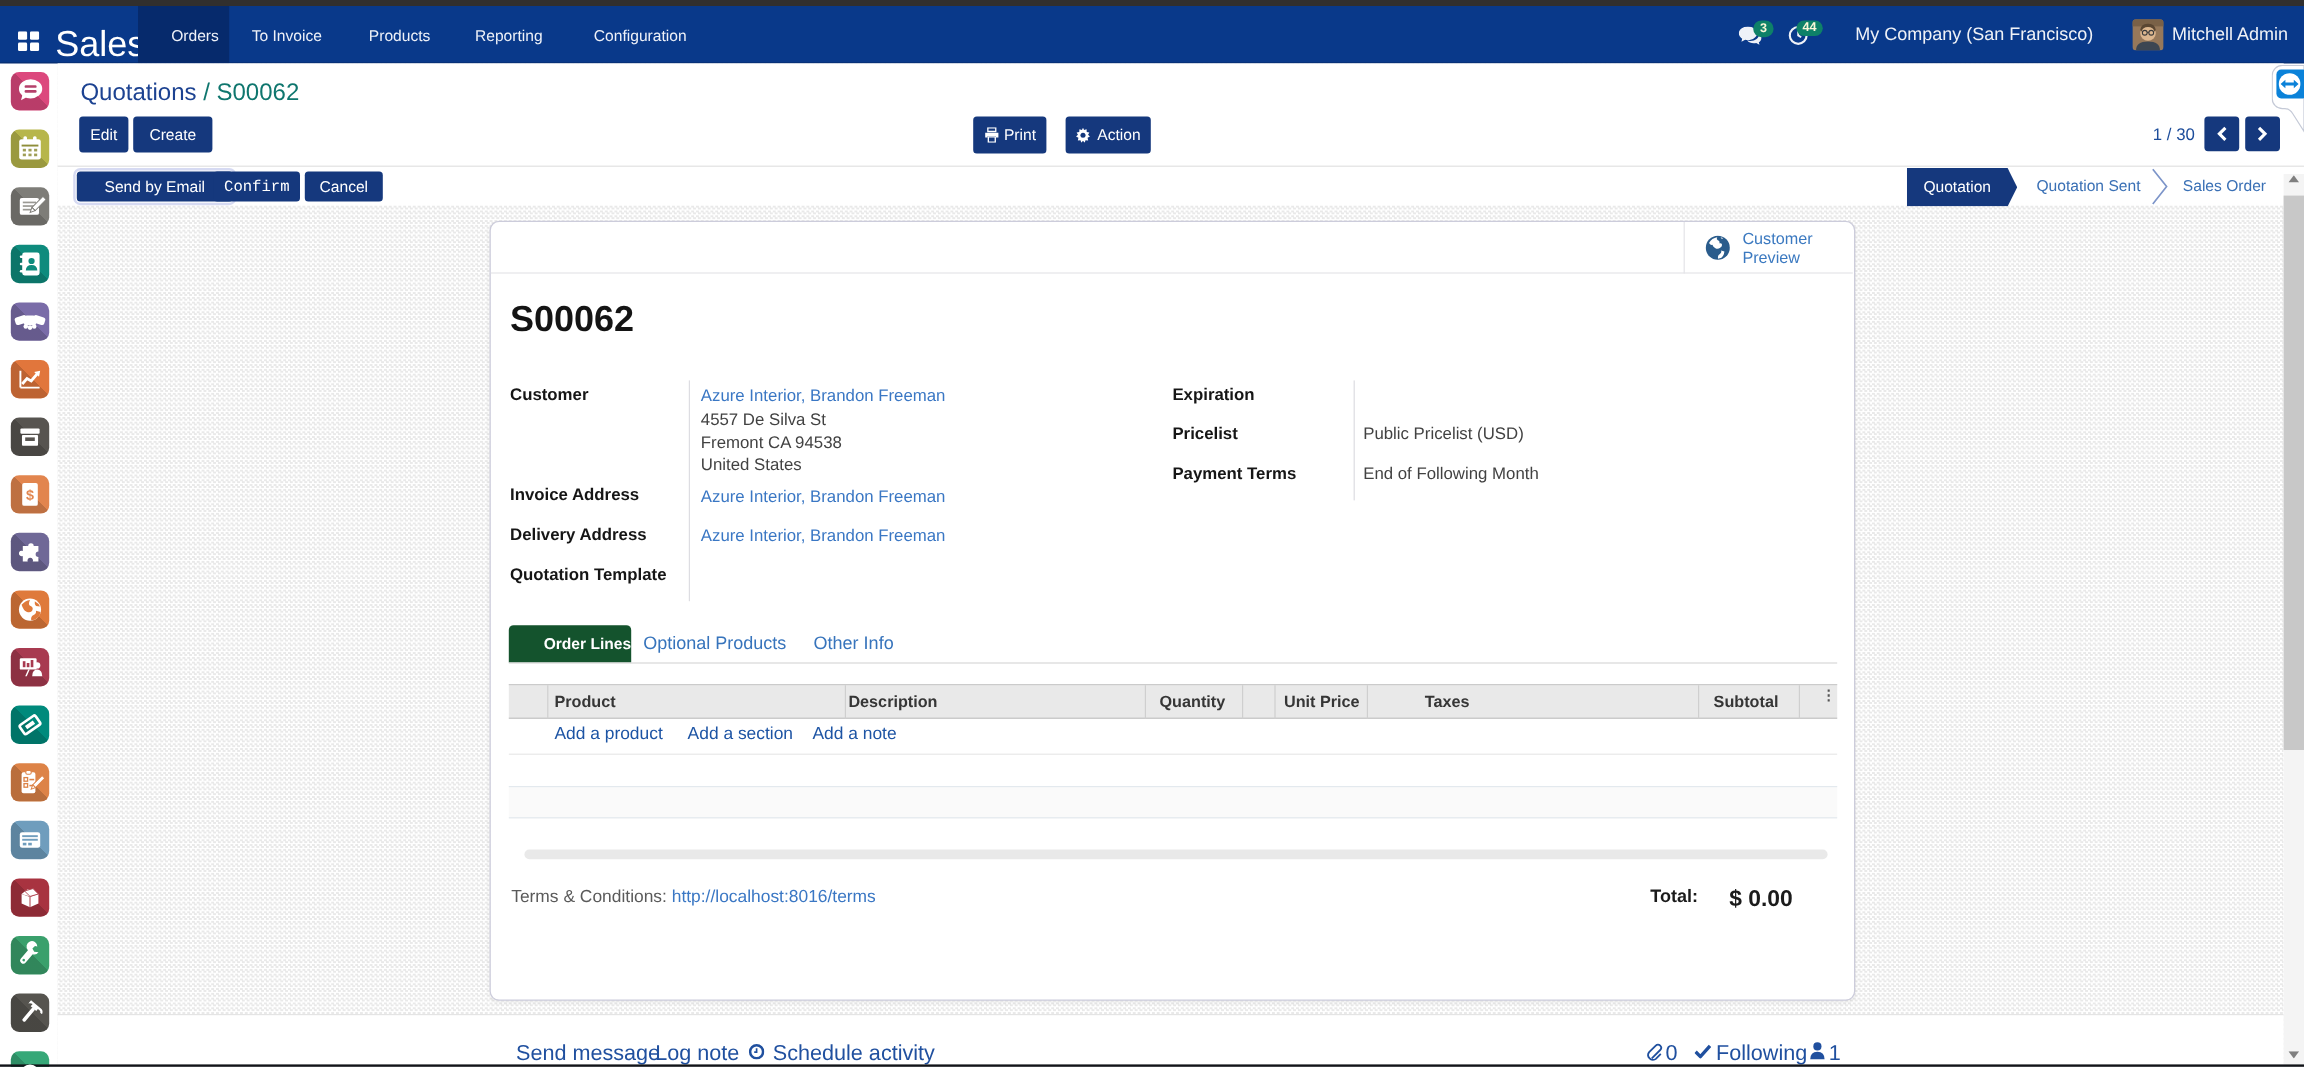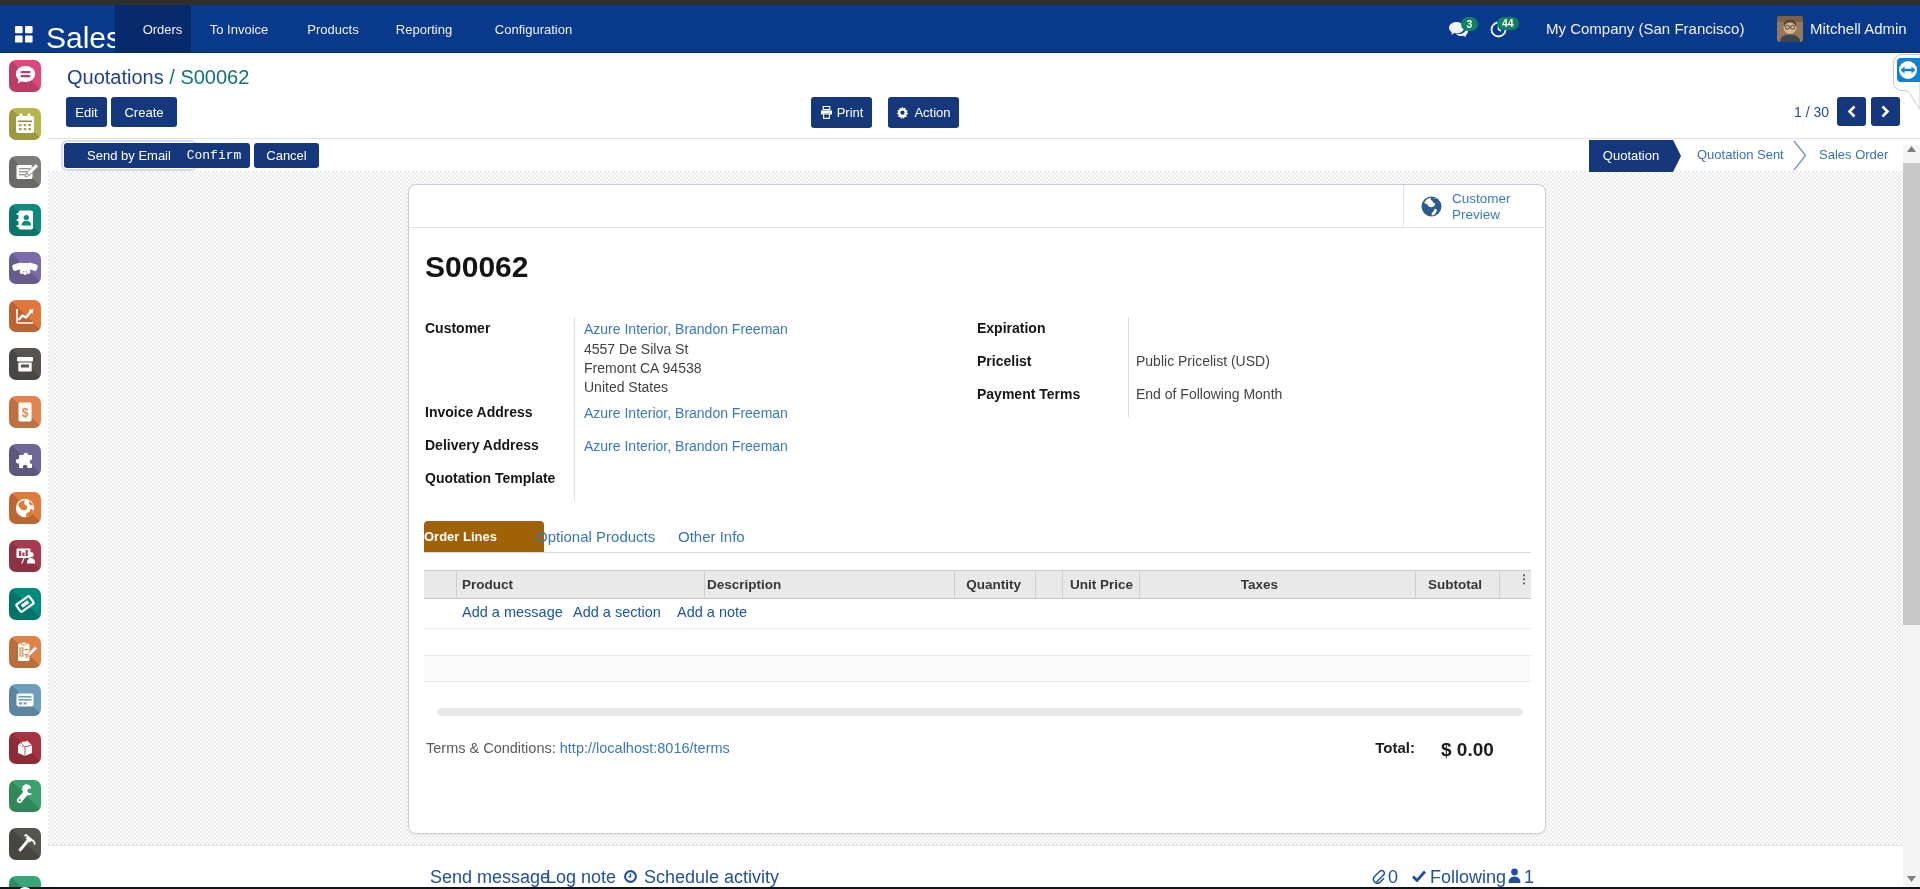--- a/index.html
+++ b/index.html
@@ -343,43 +343,43 @@
   <div class="lnk" style="left:175px;top:251px;">Azure Interior, Brandon Freeman</div>
   <div class="lbl" style="left:16px;top:283px;">Quotation Template</div>
 
   <div class="abs" style="left:719px;top:132px;width:1px;height:100px;background:#dddde2;"></div>
   <div class="lbl" style="left:568px;top:133px;">Expiration</div>
   <div class="lbl" style="left:568px;top:166px;">Pricelist</div>
   <div class="txt" style="left:727px;top:167px;">Public Pricelist (USD)</div>
   <div class="lbl" style="left:568px;top:199px;">Payment Terms</div>
   <div class="txt" style="left:727px;top:200px;">End of Following Month</div>
 
-  <div class="abs" style="left:15px;top:336px;width:120px;height:31px;background:#a16207;color:#fff;font-size:13px;font-weight:bold;border-radius:4px 4px 0 0;text-align:left;line-height:31px;">Order Lines</div>
+  <div class="abs" style="left:15px;top:336px;width:102px;height:31px;background:#14532d;color:#fff;font-size:13px;font-weight:bold;border-radius:4px 4px 0 0;text-align:right;line-height:31px;">Order Lines</div>
   <div class="abs" style="left:127px;top:336px;height:31px;line-height:31px;font-size:15px;color:#3774bc;">Optional Products</div>
   <div class="abs" style="left:269px;top:336px;height:31px;line-height:31px;font-size:15px;color:#3774bc;">Other Info</div>
   <div class="abs" style="left:15px;top:367px;width:1107px;height:1px;background:#d8d8d8;"></div>
 
   <div class="abs" id="thead" style="left:15px;top:385px;width:1107px;height:29px;background:#e9e9e9;border-top:1px solid #cbcbcb;border-bottom:1px solid #c3c3c3;">
     <div class="abs" style="left:32px;top:0;width:1px;height:28px;background:#cfcfcf;"></div>
     <div class="abs" style="left:280px;top:0;width:1px;height:28px;background:#cfcfcf;"></div>
     <div class="abs" style="left:530px;top:0;width:1px;height:28px;background:#cfcfcf;"></div>
     <div class="abs" style="left:611px;top:0;width:1px;height:28px;background:#cfcfcf;"></div>
     <div class="abs" style="left:638px;top:0;width:1px;height:28px;background:#cfcfcf;"></div>
     <div class="abs" style="left:715px;top:0;width:1px;height:28px;background:#cfcfcf;"></div>
     <div class="abs" style="left:991px;top:0;width:1px;height:28px;background:#cfcfcf;"></div>
     <div class="abs" style="left:1075px;top:0;width:1px;height:28px;background:#cfcfcf;"></div>
     <div class="hcell" style="left:38px;text-align:left;width:100px;">Product</div>
     <div class="hcell" style="left:283px;text-align:left;width:120px;">Description</div>
     <div class="hcell" style="left:497px;text-align:right;width:100px;">Quantity</div>
     <div class="hcell" style="left:609px;text-align:right;width:100px;">Unit Price</div>
-    <div class="hcell" style="left:754px;text-align:right;width:100px;">Taxes</div>
+    <div class="hcell" style="left:732px;text-align:center;width:100px;">Taxes</div>
     <div class="hcell" style="left:958px;text-align:right;width:100px;">Subtotal</div>
     <div class="abs" style="left:1094px;top:5px;color:#555;font-size:12px;font-weight:bold;letter-spacing:0;line-height:6px;">⋮</div>
   </div>
-  <div class="abs" style="left:53px;top:419px;font-size:14.5px;color:#1d54a4;">Add a message</div>
+  <div class="abs" style="left:53px;top:419px;font-size:14.5px;color:#1d54a4;">Add a product</div>
   <div class="abs" style="left:164px;top:419px;font-size:14.5px;color:#1d54a4;">Add a section</div>
   <div class="abs" style="left:268px;top:419px;font-size:14.5px;color:#1d54a4;">Add a note</div>
   <div class="abs" style="left:15px;top:443px;width:1107px;height:1px;background:#e8e8e8;"></div>
   <div class="abs" style="left:15px;top:470px;width:1107px;height:27px;background:#fafafa;border-top:1px solid #e3e9ee;border-bottom:1px solid #e3e9ee;"></div>
   <div class="abs" style="left:28px;top:523px;width:1086px;height:8px;background:#e9e9e9;border-radius:4px;"></div>
 
   <div class="abs" style="left:17px;top:555px;font-size:14.5px;color:#5a5a5a;">Terms &amp; Conditions: <span style="color:#3a77c4;">http://localhost:8016/terms</span></div>
   <div class="abs" style="left:940px;top:554px;width:66px;text-align:right;font-size:15px;font-weight:bold;color:#1b1b1b;">Total:</div>
   <div class="abs" style="left:1032px;top:554px;font-size:19px;font-weight:bold;color:#1b1b1b;">$ 0.00</div>
 </div>

